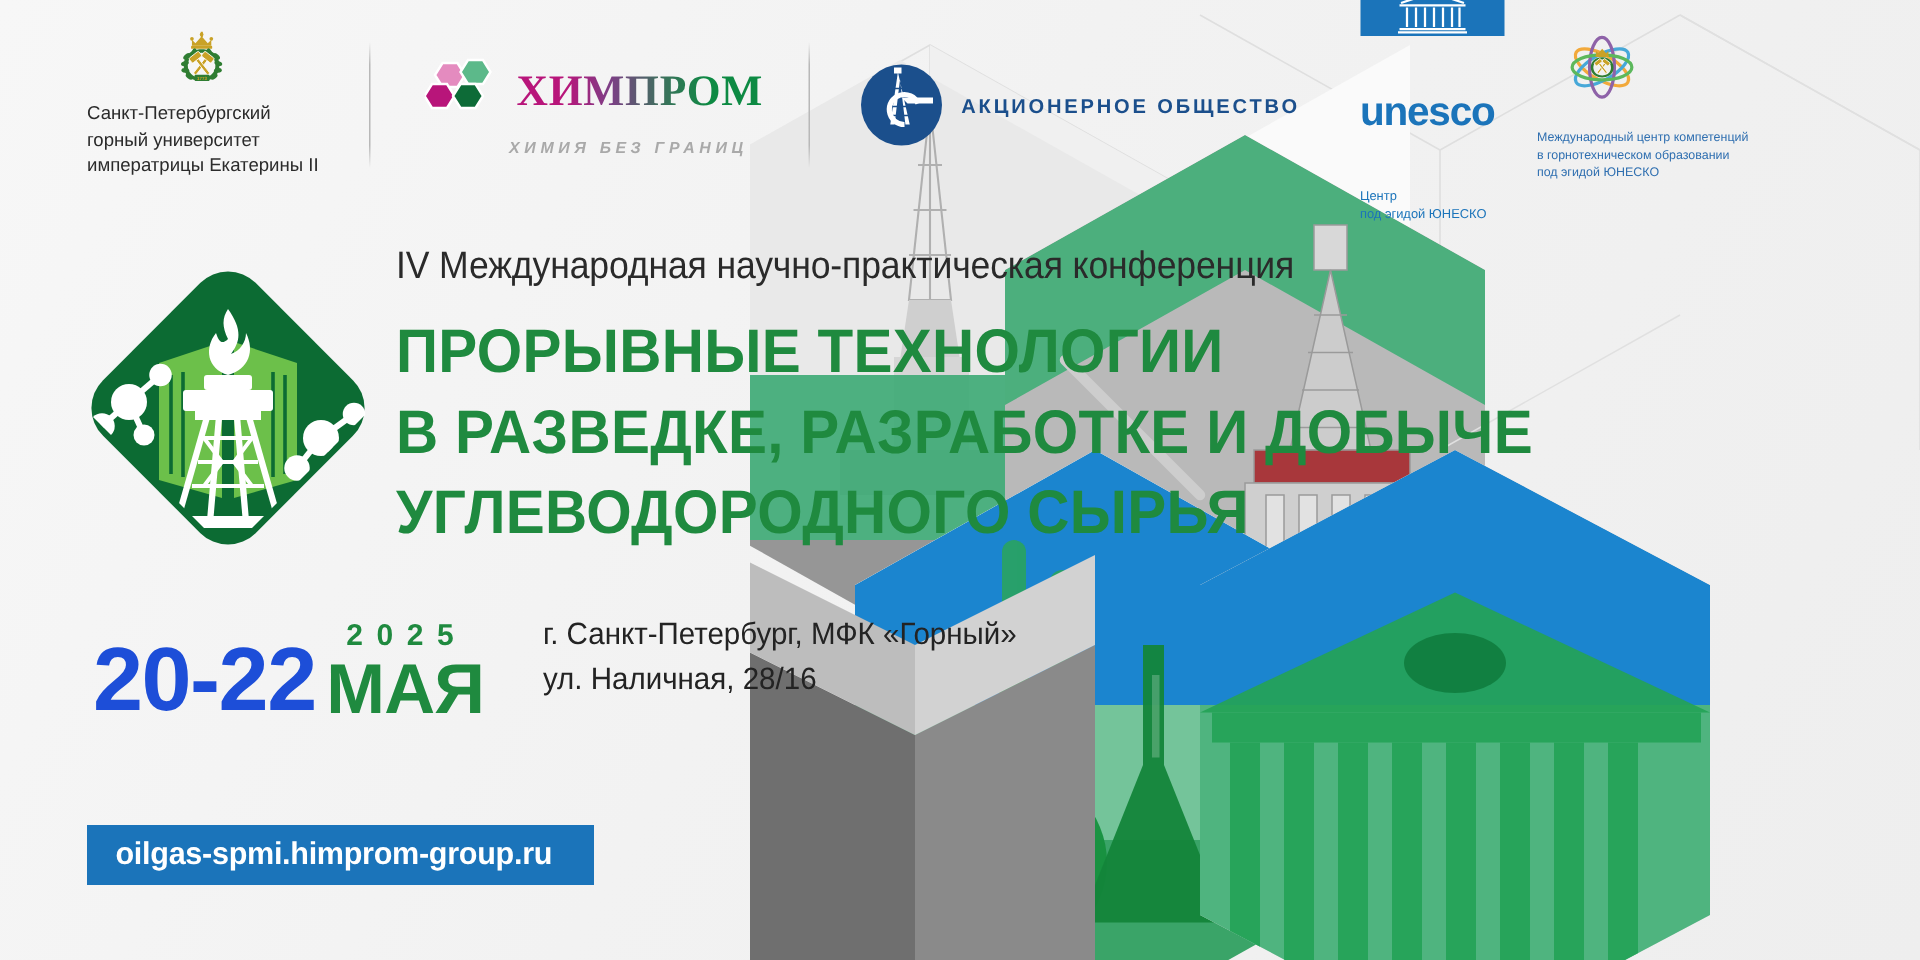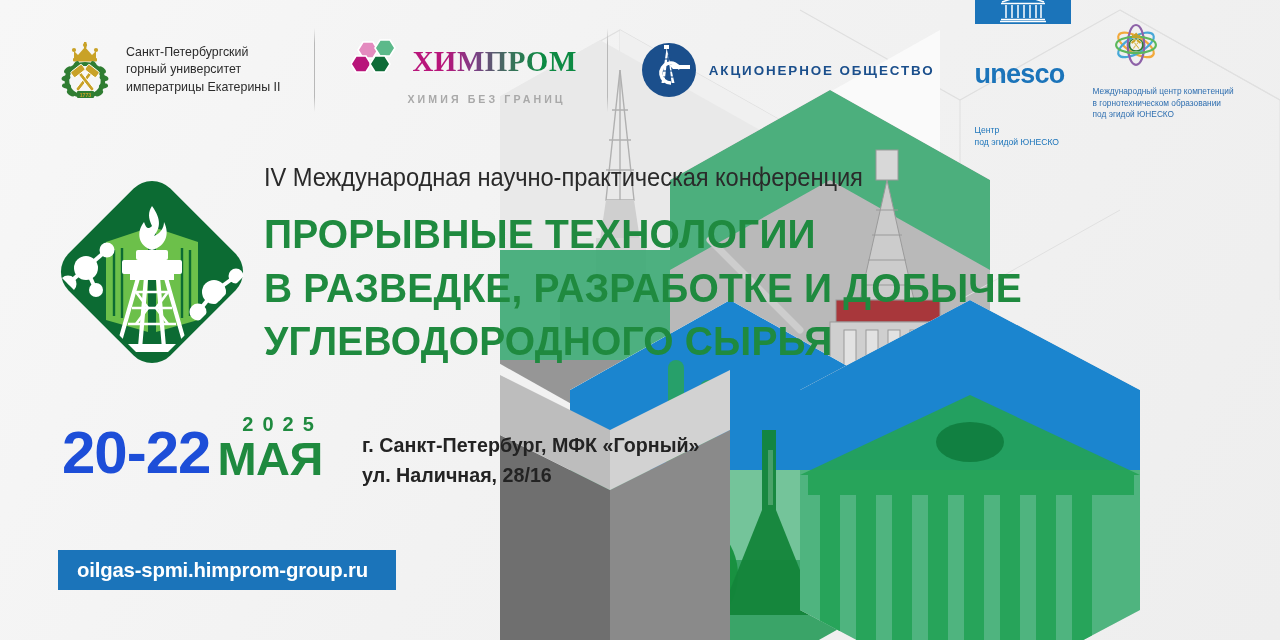--- a/index.html
+++ b/index.html
@@ -50,21 +50,21 @@
     gap: 34px;
   }
   .divider {
     width: 1px;
     height: 84px;
     background: linear-gradient(to bottom, rgba(170,170,170,0) 0%, #b8b8b8 18%, #b8b8b8 82%, rgba(170,170,170,0) 100%);
     flex: none;
   }
 
   
-  .spmi-cell { padding-left: 58px; gap: 12px; }
+  .spmi-cell { padding-left: 58px; gap: 12px; flex-direction: column; }
   .spmi-text {
     font-size: 12.4px;
     line-height: 1.42;
     color: #2b2b2b;
     font-family: "Liberation Sans", sans-serif;
     white-space: nowrap;
   }
 
   
   .himprom-cell { flex-direction: column; align-items: flex-start; justify-content: center; gap: 1px; }
@@ -81,20 +81,21 @@
     font-family: Liberation Serif, serif;
   }
   .himprom-tag {
     font-size: 10.6px;
     letter-spacing: 3.1px;
     color: #a9a9a9;
     font-weight: bold;
     margin-left: 56px;
     margin-top: 4px;
     font-family: "Liberation Sans", sans-serif;
+    font-style: italic;
   }
 
   
   .policell-cell { gap: 11px; }
   .policell-lines { display: flex; flex-direction: column; gap: 1px; }
   .policell-l1 {
     font-size: 13.4px;
     letter-spacing: 1.9px;
     font-weight: bold;
     color: #1b4f8c;
@@ -194,21 +195,21 @@
     font-size: 60px;
     font-weight: bold;
     color: #1d4ed8;
     line-height: 0.96;
     letter-spacing: -1px;
     font-family: "Liberation Sans", sans-serif;
   }
   .date-month-wrap {
     display: flex;
     flex-direction: column;
-    align-items: flex-end;
+    align-items: center;
     margin-left: 7px;
   }
   .date-year {
     font-size: 20px;
     font-weight: bold;
     color: #1f8a3f;
     letter-spacing: 9px;
     line-height: 1;
     margin-bottom: 3px;
     margin-left: 2px;
@@ -219,22 +220,21 @@
     font-weight: bold;
     color: #1f8a3f;
     line-height: 0.94;
     letter-spacing: -0.5px;
     font-family: "Liberation Sans", sans-serif;
   }
 
   .venue-block {
     position: absolute;
     left: 362px;
-    top: 430px;
-    font-weight: bold;
+    top: 408px;
   }
   .venue-line {
     font-size: 20.5px;
     color: #232323;
     line-height: 1.48;
     font-family: "Liberation Sans", sans-serif;
     transform: scaleX(0.96);
     transform-origin: left center;
     white-space: nowrap;
   }

